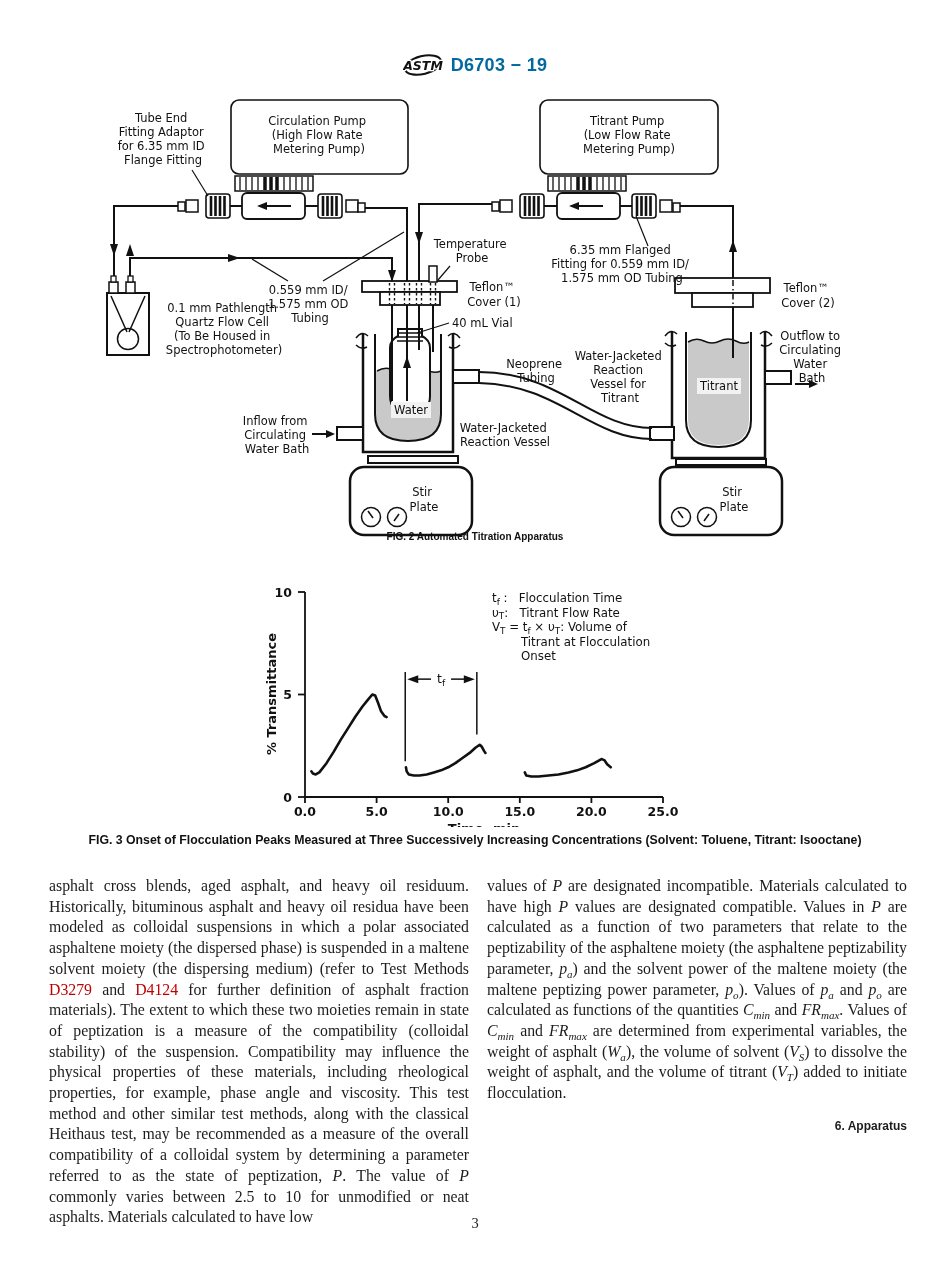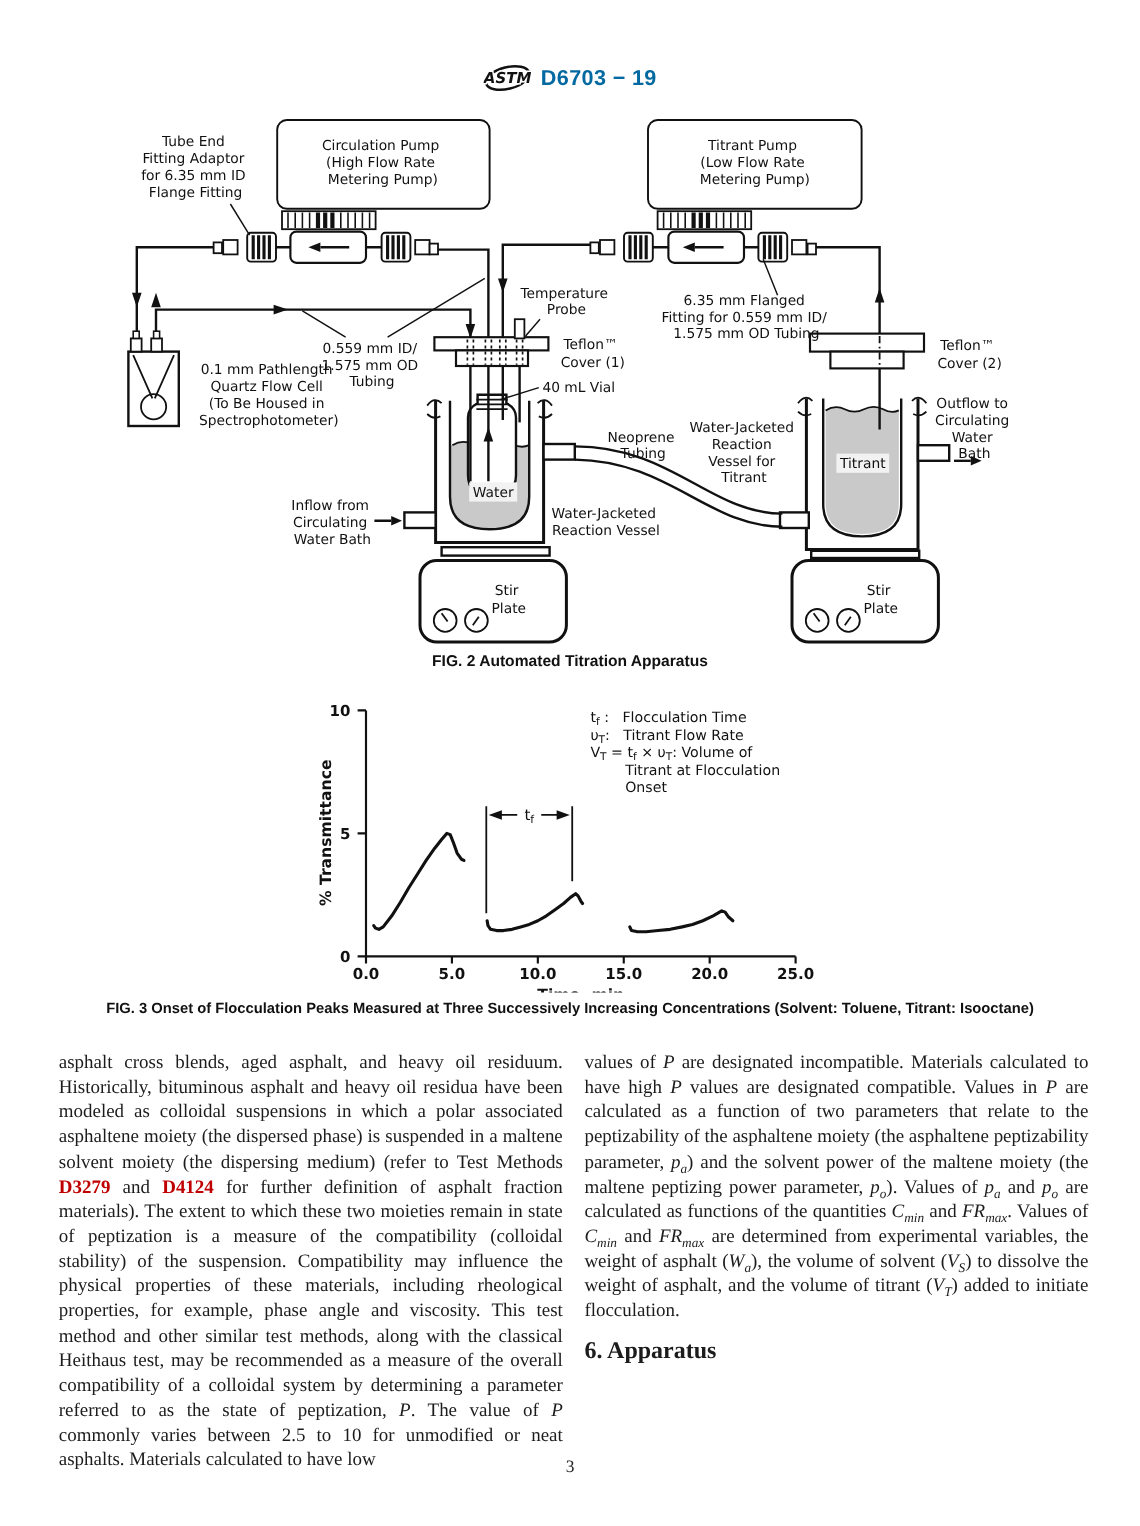--- a/index.html
+++ b/index.html
@@ -4,31 +4,31 @@
 <style>
   html,body{margin:0;padding:0;background:#fff;}
   .page{position:relative;width:950px;height:1272px;background:#fff;overflow:hidden;
         font-family:"Liberation Serif",serif;color:#1b1b1b;}
   .hdr{position:absolute;top:48px;left:0;width:100%;display:flex;justify-content:center;
        align-items:center;gap:8px;}
   .hdr .title{font-family:"Liberation Sans",sans-serif;font-weight:bold;font-size:18px;
        letter-spacing:.3px;color:#0369a1;}
   .cap{position:absolute;left:0;width:100%;text-align:center;
        font-family:"Liberation Sans",sans-serif;font-weight:bold;color:#111;}
-  .cap2{top:543px;font-size:13px;text-align:center;}
+  .cap2{top:531px;font-size:10px;text-align:center;}
   .cap3{top:833px;font-size:12.3px;}
   .col{position:absolute;top:876px;width:420px;font-size:15.8px;line-height:20.7px;
        text-align:justify;color:#1c1c1c;}
   .col-left{left:49px;}
   .col-right{left:487px;}
   .col i{font-style:italic;}
   .col sub{font-size:70%;line-height:0;}
-  .link{cursor:pointer;font-weight:bold;}
-  h4.apphead{font-family:Liberation Serif, serif;font-size:20px;margin:12px 0 9px 0;
-       font-weight:bold;text-align:left;}
+  .link{cursor:pointer;}
+  h4.apphead{font-family:Liberation Sans, sans-serif;font-size:12px;margin:12px 0 9px 0;
+       font-weight:bold;text-align:right;}
   .p-indent{text-indent:18px;}
   .footer{position:absolute;top:1215px;left:0;width:100%;text-align:center;
        font-size:14.5px;color:#222;}
   svg{position:absolute;}
   .dfont{font-family:"DejaVu Sans",sans-serif;font-size:11.5px;fill:#111;}
   .cfont{font-family:"DejaVu Sans",sans-serif;fill:#111;}
   .ln{stroke:#111;stroke-width:2;fill:none;}
   .thin{stroke:#111;stroke-width:1.5;fill:none;}
   .wall{stroke:#111;stroke-width:2.5;fill:none;}
   .wbox{fill:#fff;stroke:#111;}

